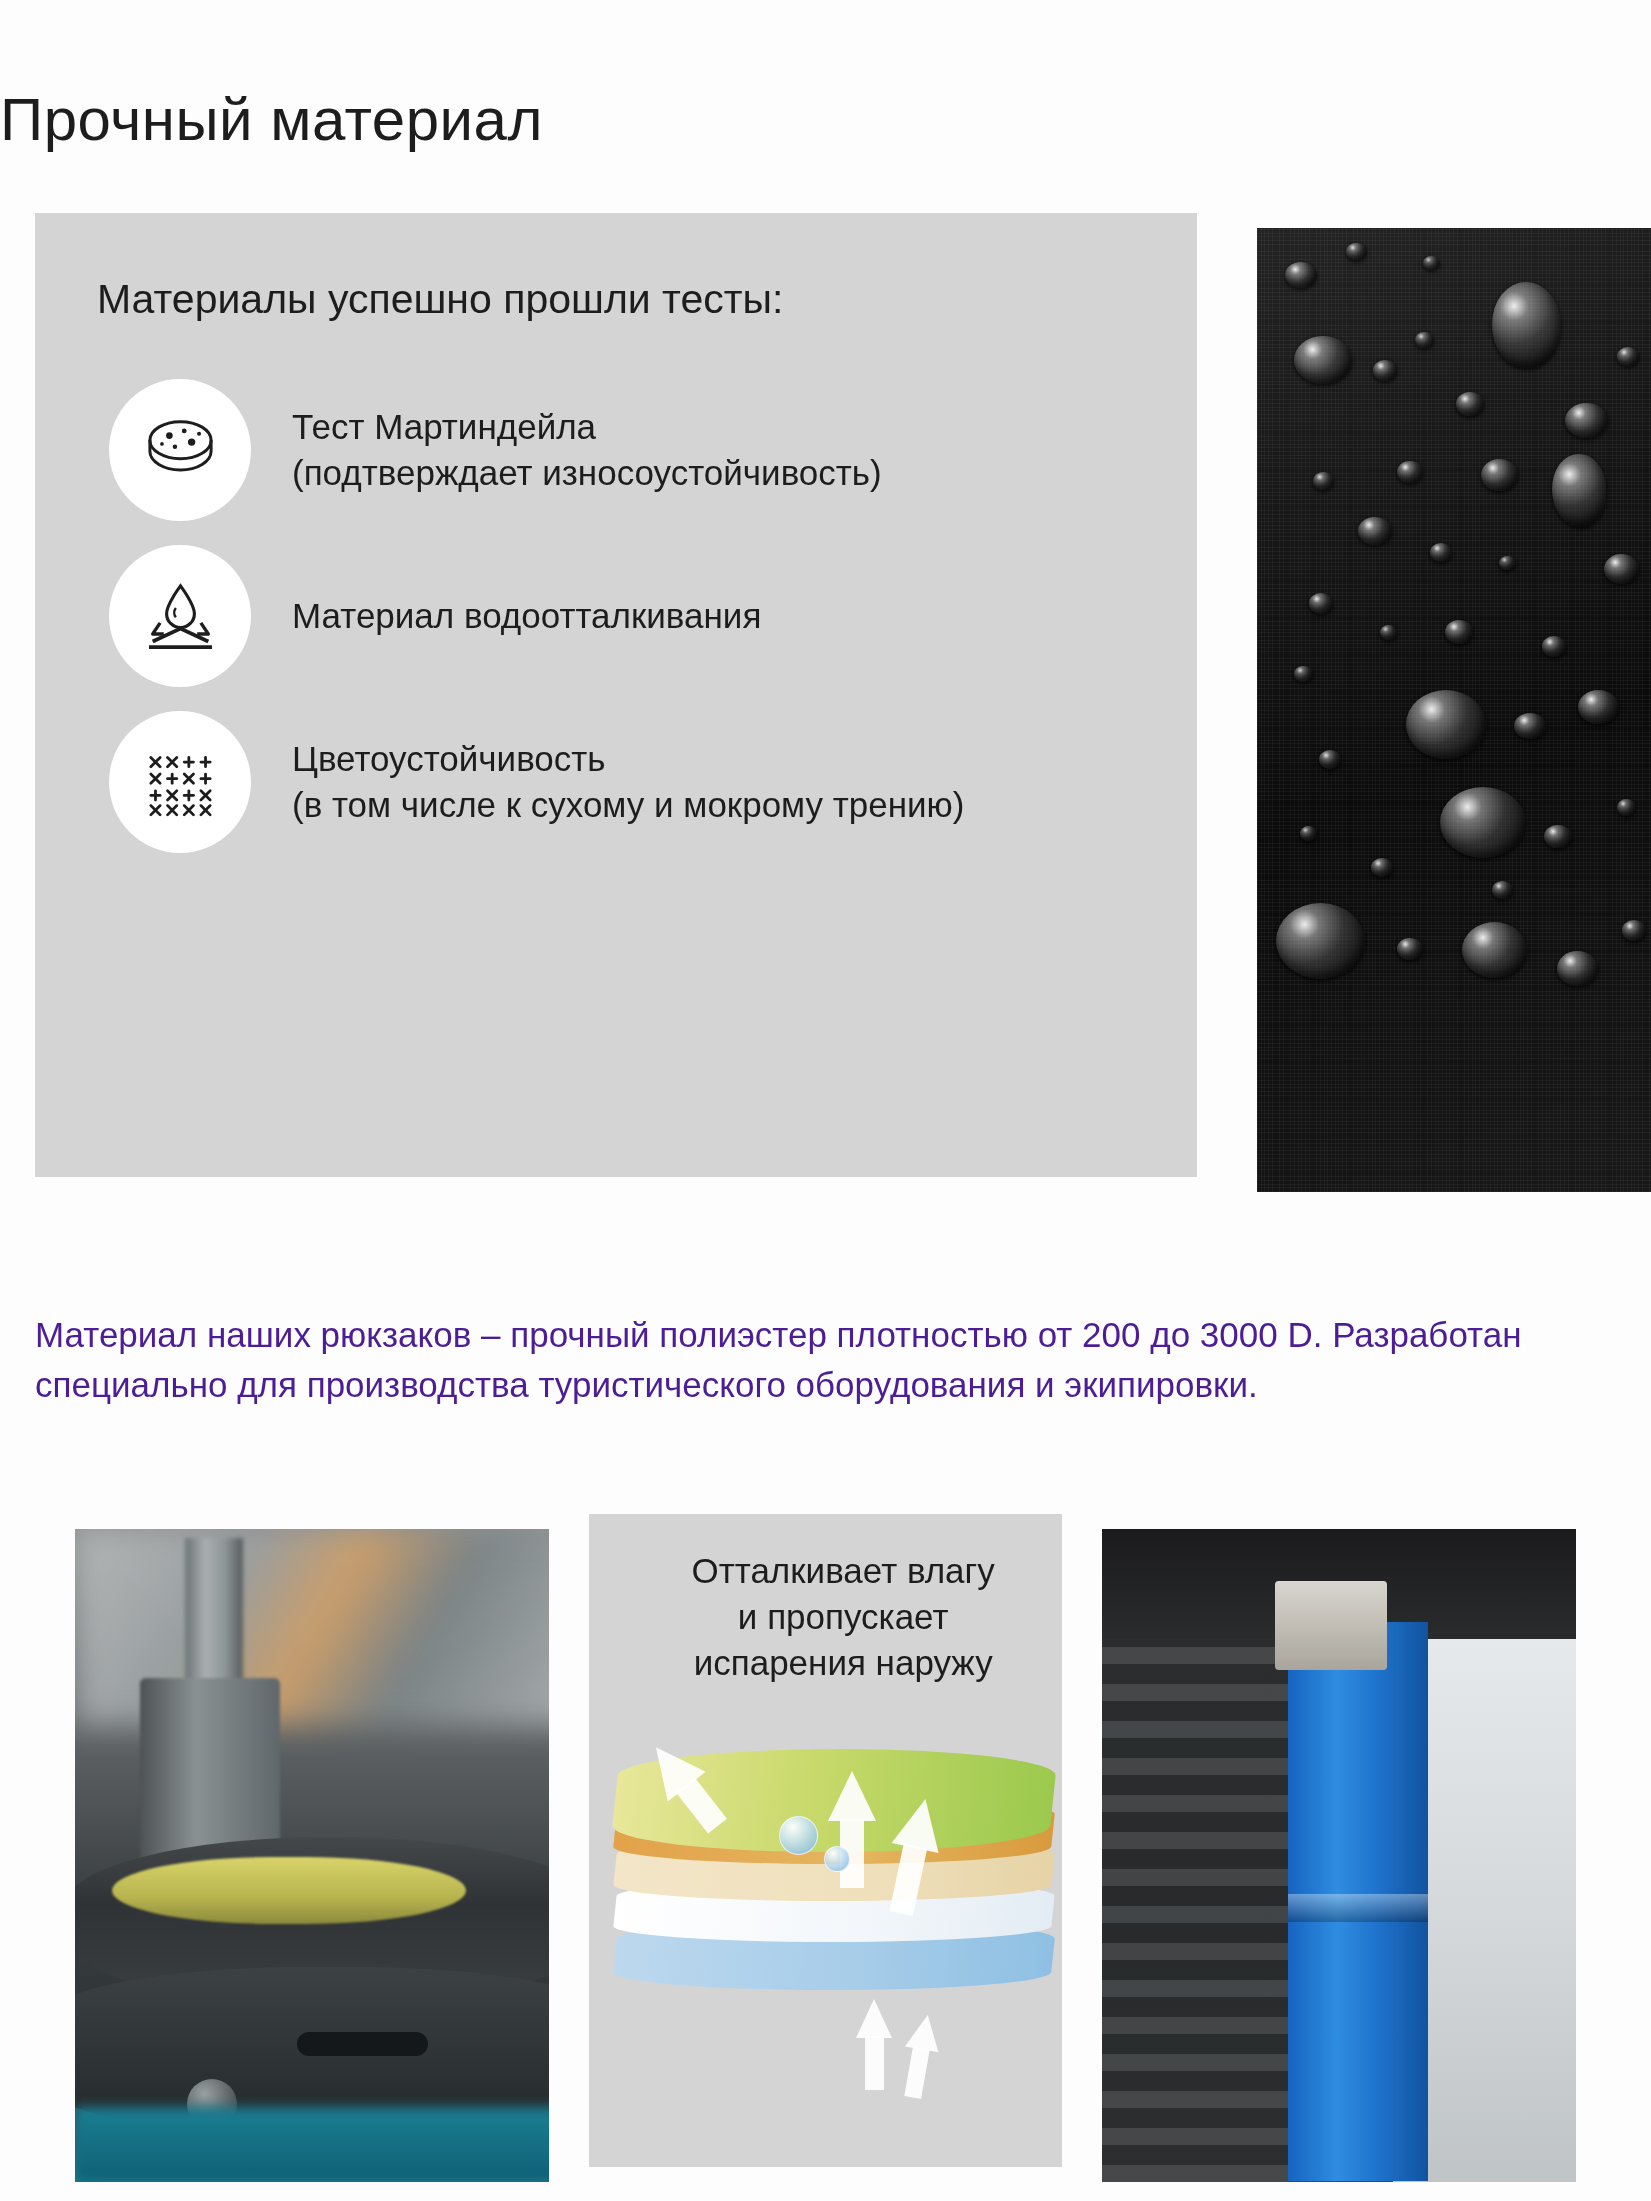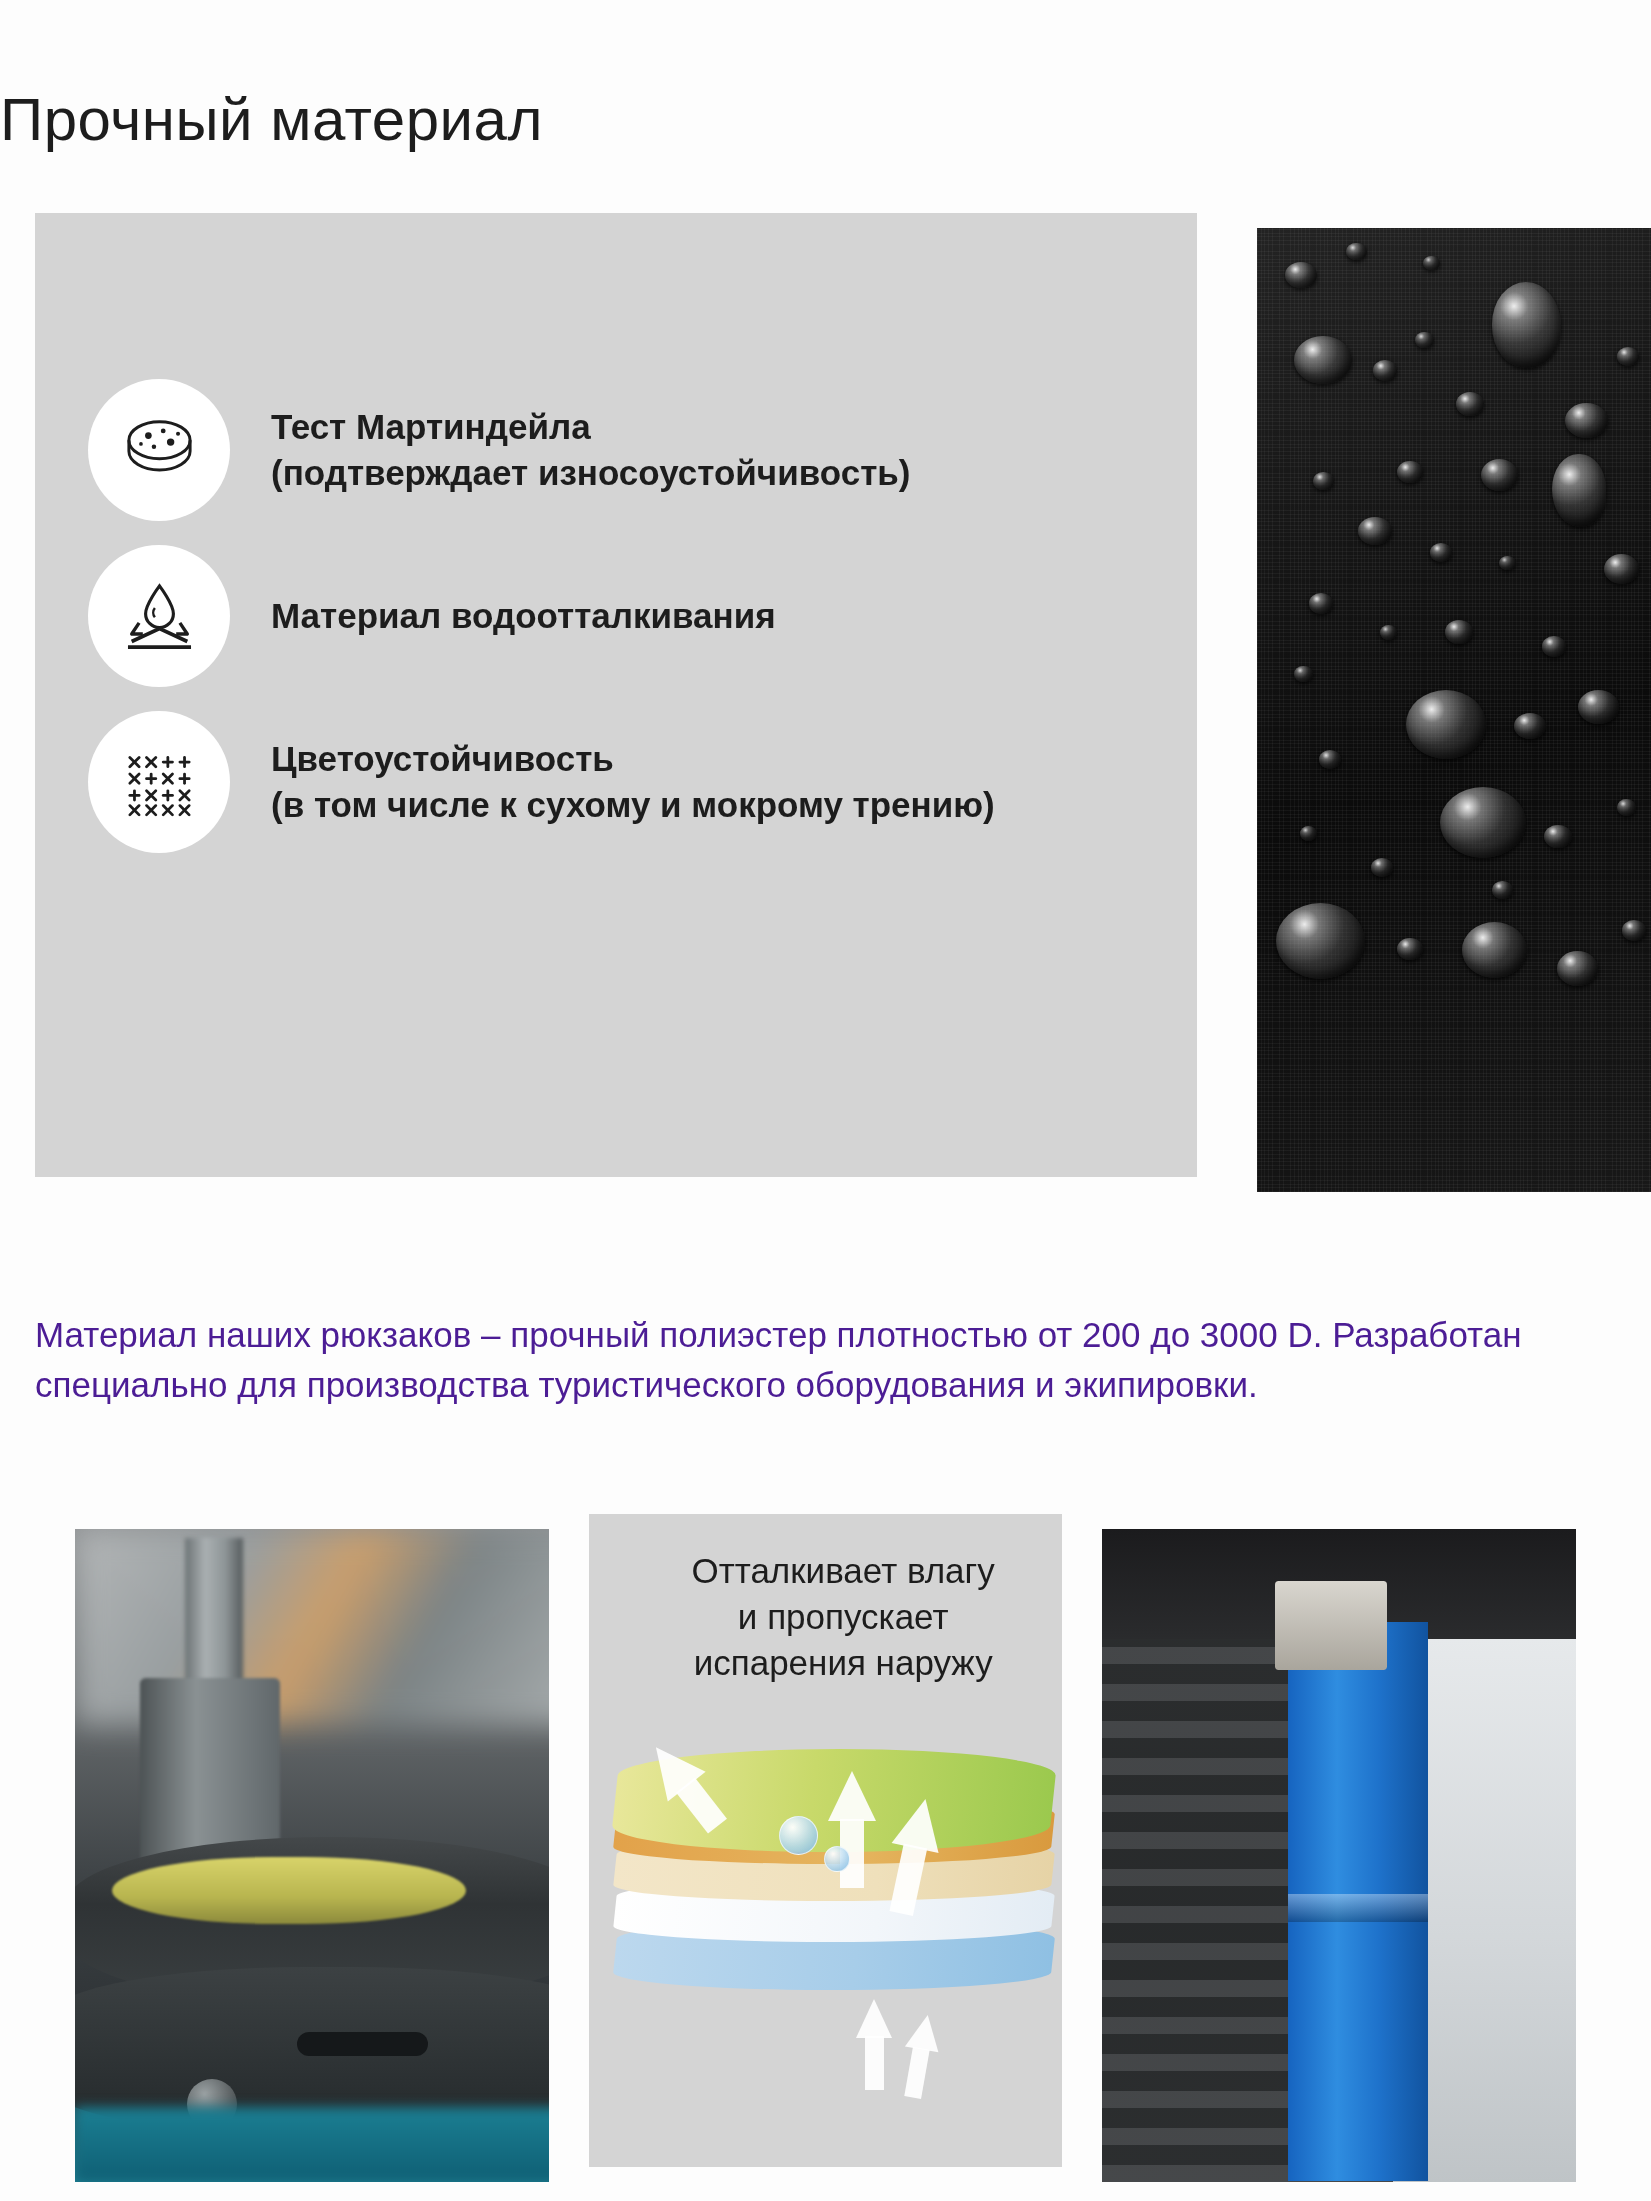--- a/index.html
+++ b/index.html
@@ -51,24 +51,23 @@
     left: 62px;
     top: 63px;
     font-size: 41px;
     font-weight: 400;
     color: #1d1d1d;
     white-space: nowrap;
   }
 
   .feature-list {
     position: absolute;
-    left: 53px;
+    left: 74px;
     top: 162px;
     width: 1072px;
-    font-weight: bold;
   }
 
   .feature-item {
     display: flex;
     align-items: center;
     height: 149px;
     margin-bottom: 17px;
   }
 
   .feature-icon {
@@ -284,20 +283,21 @@
   }
 </style>
 </head>
 <body>
 
 <div class="page">
 
   <h1 class="page-title">Прочный материал</h1>
 
   <section class="feature-panel">
+    <div class="feature-heading">Материалы успешно прошли тесты:</div>
 
     <div class="feature-list">
 
       <div class="feature-item">
         <span class="feature-icon">
           <svg width="89" height="89" viewBox="0 0 96 96" aria-hidden="true">
             <ellipse cx="48" cy="38" rx="33" ry="20" fill="none" stroke="#1d1d1d" stroke-width="3.2"></ellipse>
             <path d="M15 38 v12 a33 20 0 0 0 66 0 v-12" fill="none" stroke="#1d1d1d" stroke-width="3.2"></path>
             <circle cx="36" cy="33" r="3.6" fill="#1d1d1d"></circle>
             <circle cx="52" cy="28" r="2.6" fill="#1d1d1d"></circle>

